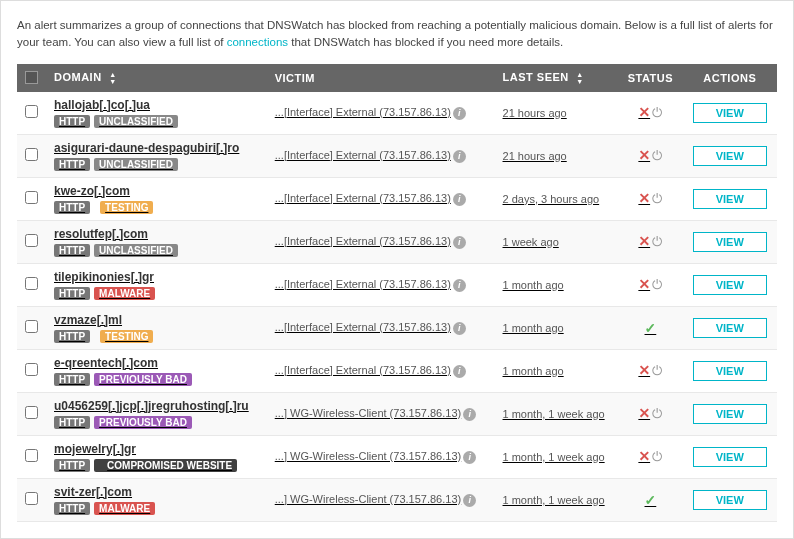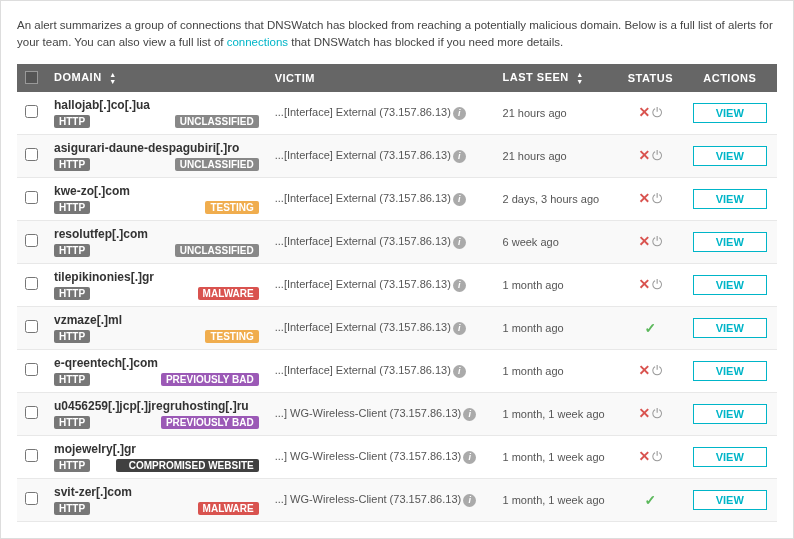--- a/index.html
+++ b/index.html
@@ -83,40 +83,40 @@
       display: inline-flex;
       flex-direction: column;
       margin-left: 4px;
       font-size: 7px;
       line-height: 1;
       vertical-align: middle;
     }
     .sort-arrows span { display: block; }
     tbody tr {
       border-bottom: 1px solid #e8e8e8;
+      text-decoration: underline;
     }
     tbody tr:nth-child(even) { background: #f9f9f9; }
     tbody tr:nth-child(odd) { background: #fff; }
     tbody td {
       padding: 6px 8px;
       vertical-align: middle;
       font-size: 11.5px;
       color: #333;
     }
     .domain-name {
       font-weight: bold;
       color: #333;
       font-size: 12px;
     }
     .tags {
       display: flex;
       gap: 4px;
       margin-top: 3px;
       flex-wrap: wrap;
-      justify-content: space-between;
     }
     .tag {
       padding: 1px 5px;
       border-radius: 2px;
       font-size: 10px;
       font-weight: bold;
       color: #fff;
     }
     .tag-http { background: #777; }
     .tag-unclassified { background: #888; }
@@ -277,21 +277,21 @@
         <tr>
           <td class="checkbox-col"><input type="checkbox" style=""></td>
           <td>
             <div class="domain-name">resolutfep[.]com</div>
             <div class="tags">
               <span class="tag tag-http">HTTP</span>
               <span class="tag tag-unclassified">UNCLASSIFIED</span>
             </div>
           </td>
           <td><span class="victim-text">...[Interface] External (73.157.86.13)</span><span class="info-icon">i</span></td>
-          <td><span class="last-seen">6 week ago</span></td>
+          <td><span class="last-seen">1 week ago</span></td>
           <td class="status-cell"><span class="x-mark">✕</span><span class="plug-icon"> ⏻</span></td>
           <td class="actions-cell"><button class="view-btn">VIEW</button></td>
         </tr>
         <tr>
           <td class="checkbox-col"><input type="checkbox" style=""></td>
           <td>
             <div class="domain-name">tilepikinonies[.]gr</div>
             <div class="tags">
               <span class="tag tag-http">HTTP</span>
               <span class="tag tag-malware">MALWARE</span>

